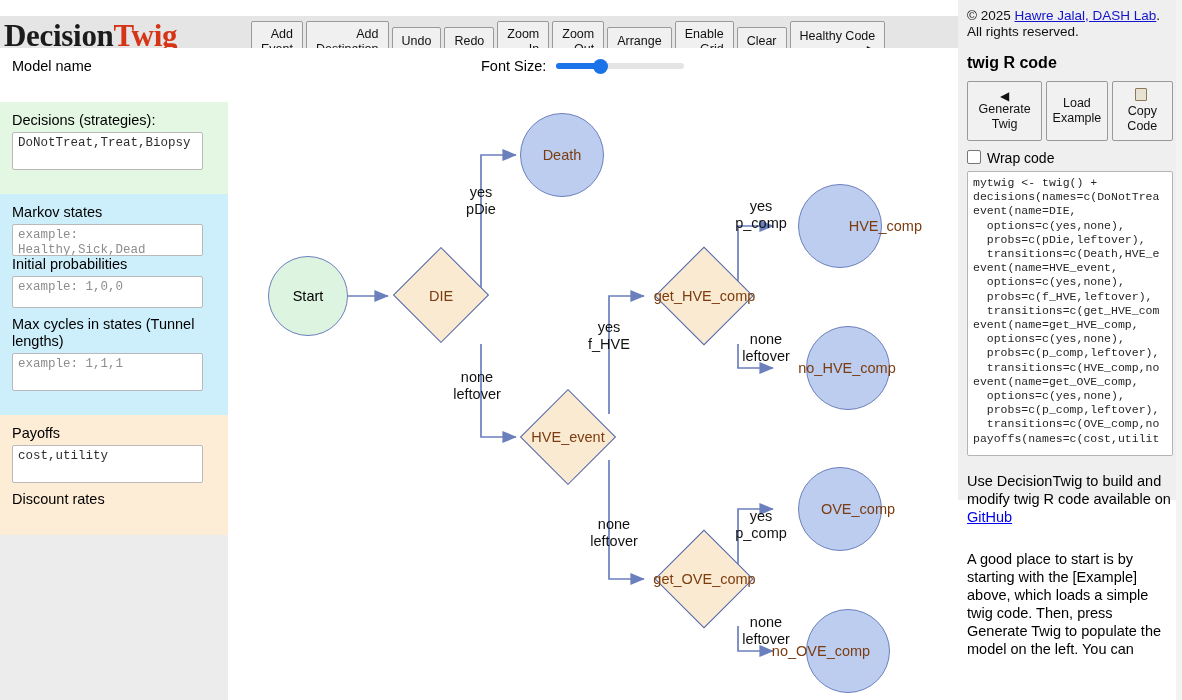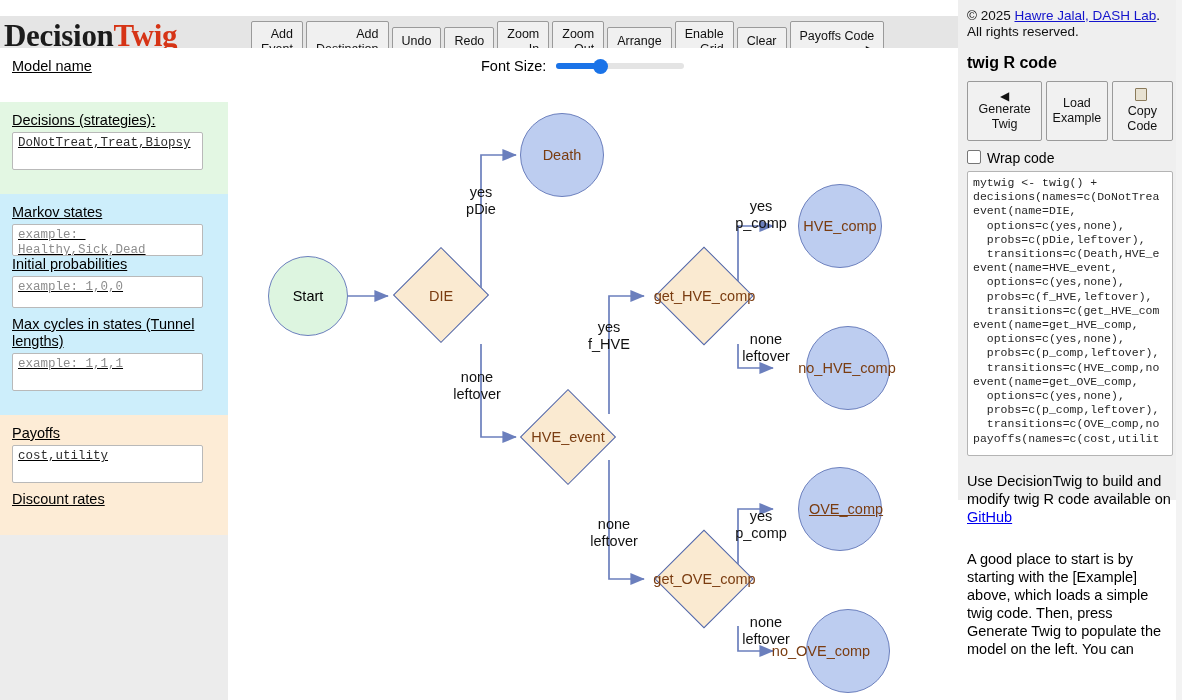--- a/index.html
+++ b/index.html
@@ -25,21 +25,21 @@
     line-height:15px;text-align:center;padding:5px 9px;min-height:28px;
     display:flex;flex-direction:column;justify-content:center;align-items:flex-end;
     cursor:pointer;box-sizing:border-box;
   }
   .tbtn span{display:block;white-space:nowrap;}
   .tbtn.tall{height:41px;}
   .tbtn.short{height:28px;margin-top:6px;}
   .tbtn .tri{font-size:11px;line-height:10px;}
 
   
-  .sidebar{position:absolute;left:0;top:48px;width:228px;height:652px;background:#ececec;text-decoration:underline;}
+  .sidebar{position:absolute;left:0;top:48px;width:228px;height:652px;background:#ececec;}
   .panel{padding:10px 12px 12px 12px;box-sizing:border-box;}
   .p-white{background:#ffffff;}
   .p-green{background:#e3f7e3;}
   .p-blue{background:#cdeefb;}
   .p-peach{background:#fdecd6;}
   .plabel{font-size:14.5px;line-height:17px;color:#000;margin:0 0 3px 0;}
   .pfield{
     display:block;width:191px;box-sizing:border-box;
     border:1px solid #b9b9b9;background:#fff;border-radius:2px;
     font-family:"Liberation Mono", monospace;font-size:12.5px;line-height:15px;
@@ -139,21 +139,21 @@
         <span>Arrange</span>
       </div>
       <div class="tbtn tall">
         <span>Enable</span>
         <span>Grid</span>
       </div>
       <div class="tbtn short">
         <span>Clear</span>
       </div>
       <div class="tbtn tall">
-        <span>Payoffs Code</span>
+        <span>Healthy Code</span>
         <span class="tri">▶</span>
       </div>
     </div>
   </div>
 
   <div class="sidebar">
 
     <div class="panel p-white">
       <div class="plabel">Model name</div>
       <div class="gap"></div>
@@ -222,30 +222,30 @@
     <div class="node circ circ-blue" style="left:292px;top:65px;width:84px;height:84px;"></div>
     <div class="nodelabel lbl-brown" style="left:300px;top:99px;width:68px;text-align:center;">Death</div>
 
     <div class="node dia" style="left:306px;top:355px;width:68px;height:68px;"></div>
     <div class="nodelabel lbl-brown" style="left:292px;top:381px;width:96px;text-align:center;">HVE_event</div>
 
     <div class="node dia" style="left:441px;top:213px;width:70px;height:70px;"></div>
     <div class="nodelabel lbl-brown" style="left:419px;top:240px;width:115px;text-align:center;">get_HVE_comp</div>
 
     <div class="node circ circ-blue" style="left:570px;top:136px;width:84px;height:84px;"></div>
-    <div class="nodelabel lbl-brown" style="left:570px;top:170px;width:84px;text-align:center;">HVE_comp</div>
+    <div class="nodelabel lbl-brown" style="left:570px;top:170px;width:84px;text-align:right;padding-left:40px;">HVE_comp</div>
 
     <div class="node circ circ-blue" style="left:578px;top:278px;width:84px;height:84px;"></div>
     <div class="nodelabel lbl-brown" style="left:566px;top:312px;width:106px;text-align:center;">no_HVE_comp</div>
 
     <div class="node dia" style="left:441px;top:496px;width:70px;height:70px;"></div>
     <div class="nodelabel lbl-brown" style="left:419px;top:523px;width:115px;text-align:center;">get_OVE_comp</div>
 
     <div class="node circ circ-blue" style="left:570px;top:419px;width:84px;height:84px;"></div>
-    <div class="nodelabel lbl-brown" style="left:570px;top:453px;width:96px;text-align:center;text-decoration:underline;">OVE_comp</div>
+    <div class="nodelabel lbl-brown" style="left:582px;top:453px;width:96px;text-align:center;">OVE_comp</div>
 
     <div class="node circ circ-blue" style="left:578px;top:561px;width:84px;height:84px;"></div>
     <div class="nodelabel lbl-brown" style="left:540px;top:595px;width:106px;text-align:center;">no_OVE_comp</div>
 
     <div class="edgelabel" style="left:208px;top:136px;width:90px;">yes</div>
     <div class="edgelabel" style="left:208px;top:153px;width:90px;">pDie</div>
 
     <div class="edgelabel" style="left:204px;top:321px;width:90px;">none</div>
     <div class="edgelabel" style="left:204px;top:338px;width:90px;">leftover</div>
 

